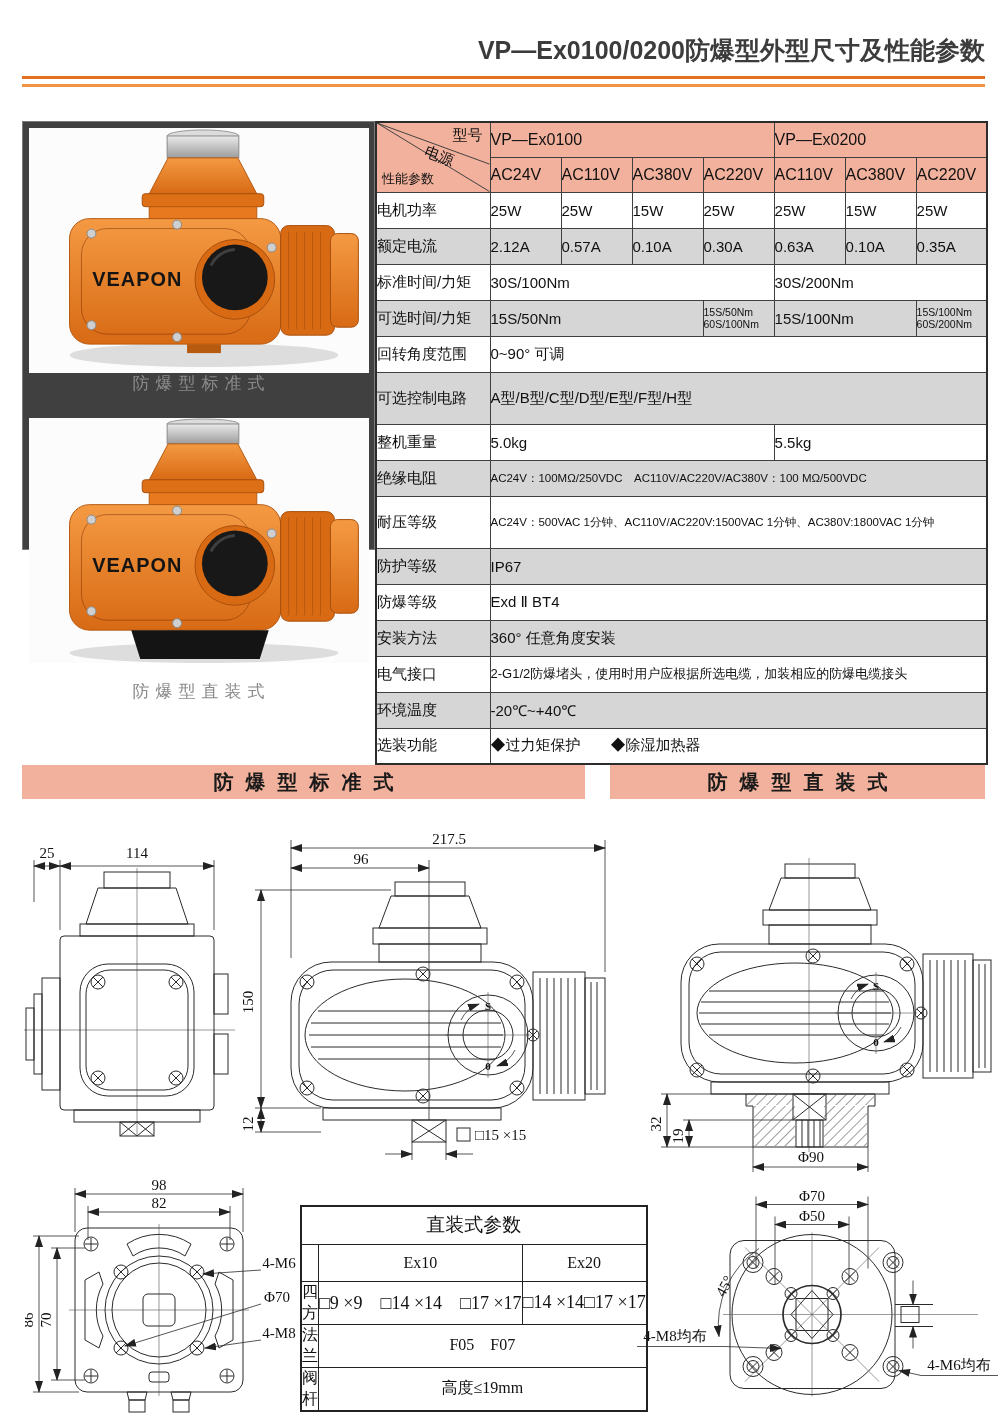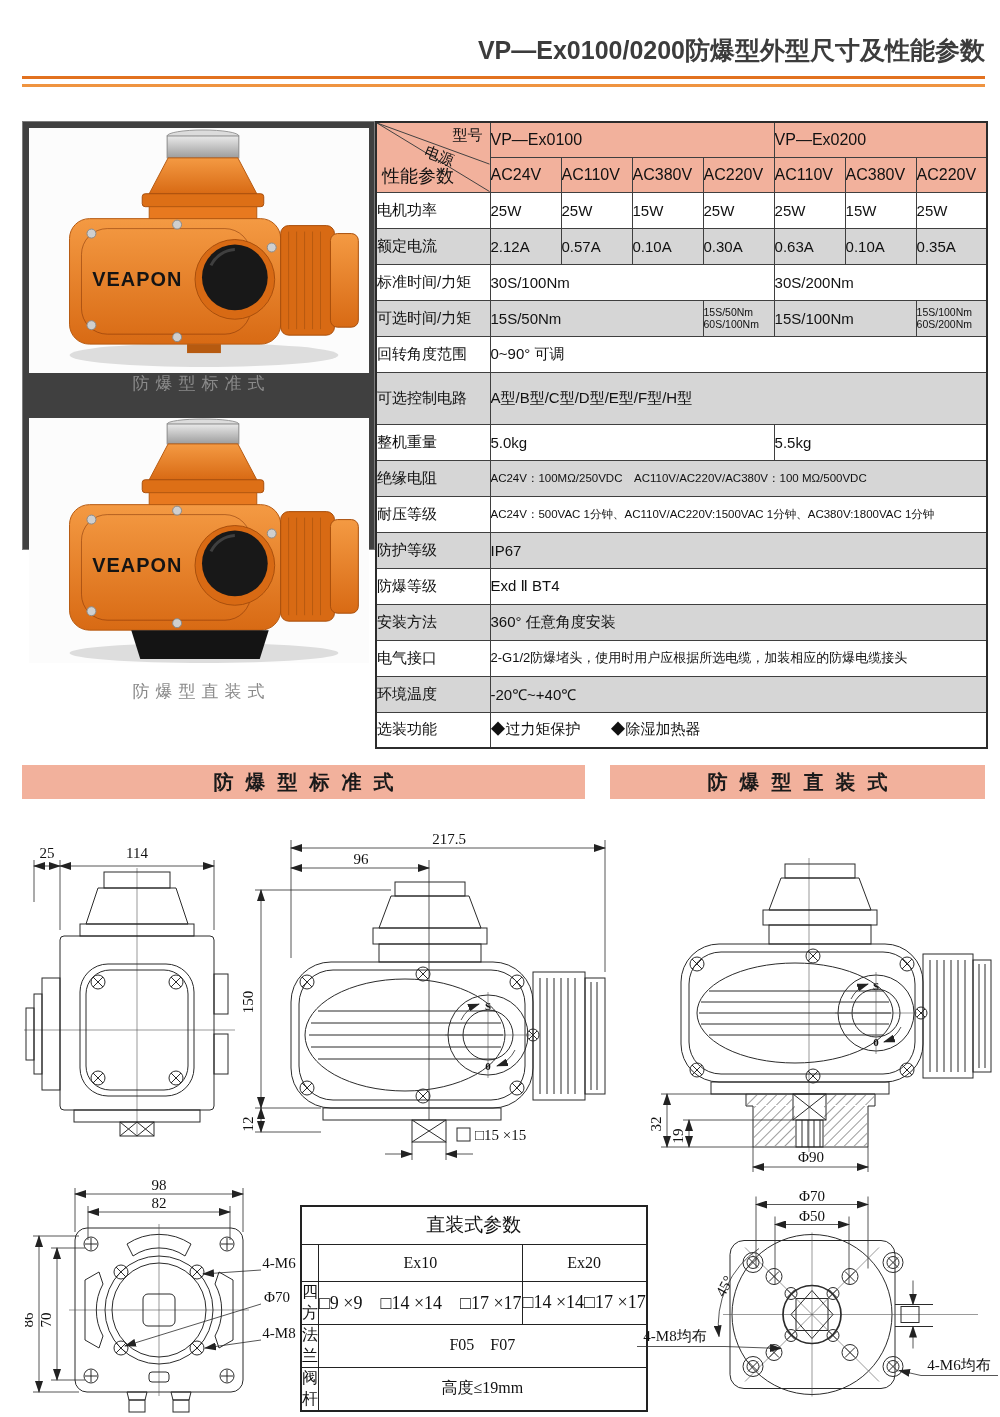--- a/index.html
+++ b/index.html
@@ -19,21 +19,21 @@
 .spec-table td{border:1px solid #3f3f3f;text-align:left;vertical-align:middle;font-size:15px;padding:0;overflow:hidden}
 .spec-table{border:2px solid #2c2c2c}
 .spec-table .hd{background:#f2b19c;font-size:16px}
 .spec-table tr.alt td{background:#d6d6d6}
 .spec-table td.long{font-size:11.5px;white-space:nowrap;letter-spacing:0}
 .spec-table td.sml{font-size:10.5px;line-height:12px;white-space:nowrap}
 .corner{position:relative;background:#f2b19c;padding:0}
 .corner svg{position:absolute;inset:0;width:100%;height:100%}
 .corner .c-top{position:absolute;top:3px;right:7px;font-size:15px}
 .corner .c-mid{position:absolute;top:24px;left:47px;font-size:15px;transform:rotate(21deg)}
-.corner .c-bot{position:absolute;bottom:4px;left:5px;font-size:18px}
+.corner .c-bot{position:absolute;bottom:4px;left:5px;font-size:13px}
 
 .banner{position:absolute;top:765px;height:34px;background:#f2b19c;display:flex;align-items:center;justify-content:center;font-size:20px;font-weight:bold;color:#1a1a1a;letter-spacing:12px;text-indent:12px}
 .banner-std{left:22px;width:563px}
 .banner-dir{left:610px;width:375px}
 
 .draw{position:absolute}
 .draw line,.draw rect,.draw circle,.draw ellipse,.draw path,.draw polygon,.draw polyline{stroke:#2b2b2b;stroke-width:1;fill:none}
 .draw text{fill:#111;stroke:none;font-family:"Liberation Serif",serif;font-size:15px;text-anchor:middle}
 .draw .thin{stroke-width:.6;stroke:#555}
 .draw .dim{stroke-width:.8}
@@ -221,21 +221,21 @@
     </tr>
     <tr style="height:36px">
       <td>整机重量</td>
       <td colspan="4">5.0kg</td>
       <td colspan="3">5.5kg</td>
     </tr>
     <tr class="alt" style="height:36px">
       <td>绝缘电阻</td>
       <td colspan="7" class="long">AC24V：100MΩ/250VDC　AC110V/AC220V/AC380V：100 MΩ/500VDC</td>
     </tr>
-    <tr style="height:36px">
+    <tr style="height:52px">
       <td>耐压等级</td>
       <td colspan="7" class="long">AC24V：500VAC 1分钟、AC110V/AC220V:1500VAC 1分钟、AC380V:1800VAC 1分钟</td>
     </tr>
     <tr class="alt" style="height:36px">
       <td>防护等级</td>
       <td colspan="7">IP67</td>
     </tr>
     <tr style="height:36px">
       <td>防爆等级</td>
       <td colspan="7">Exd Ⅱ BT4</td>

